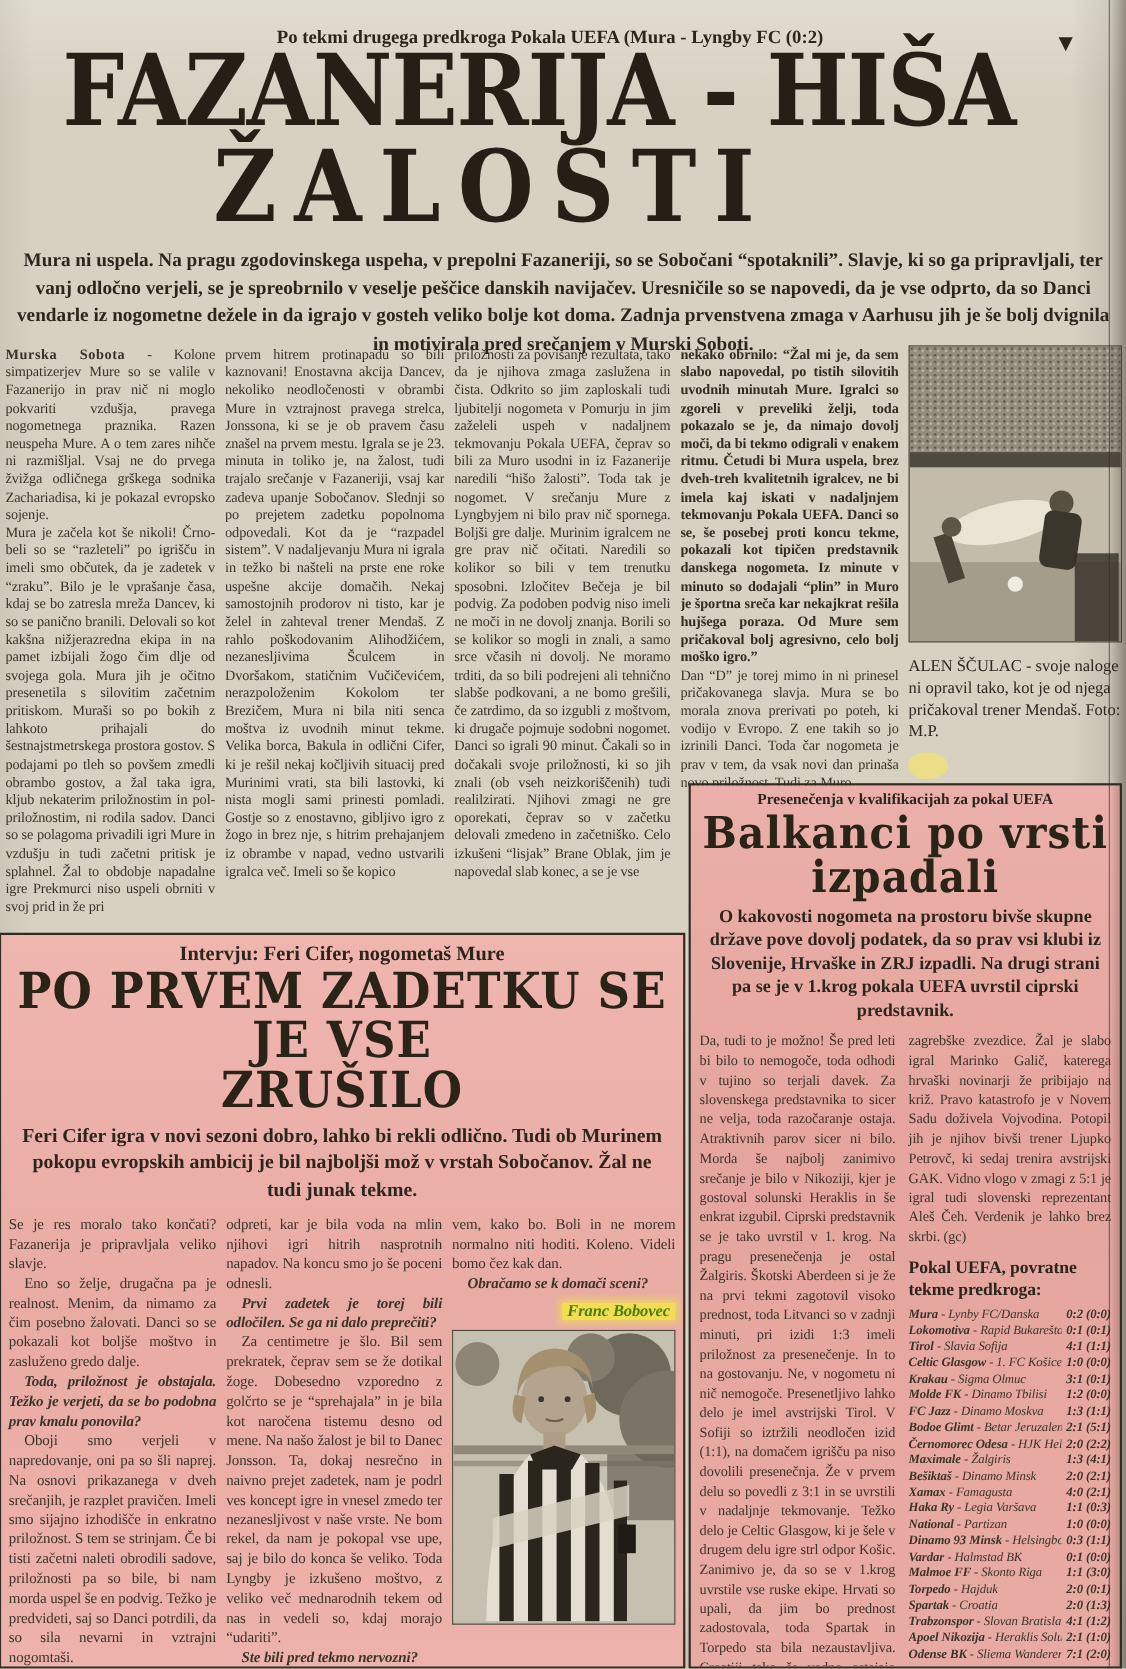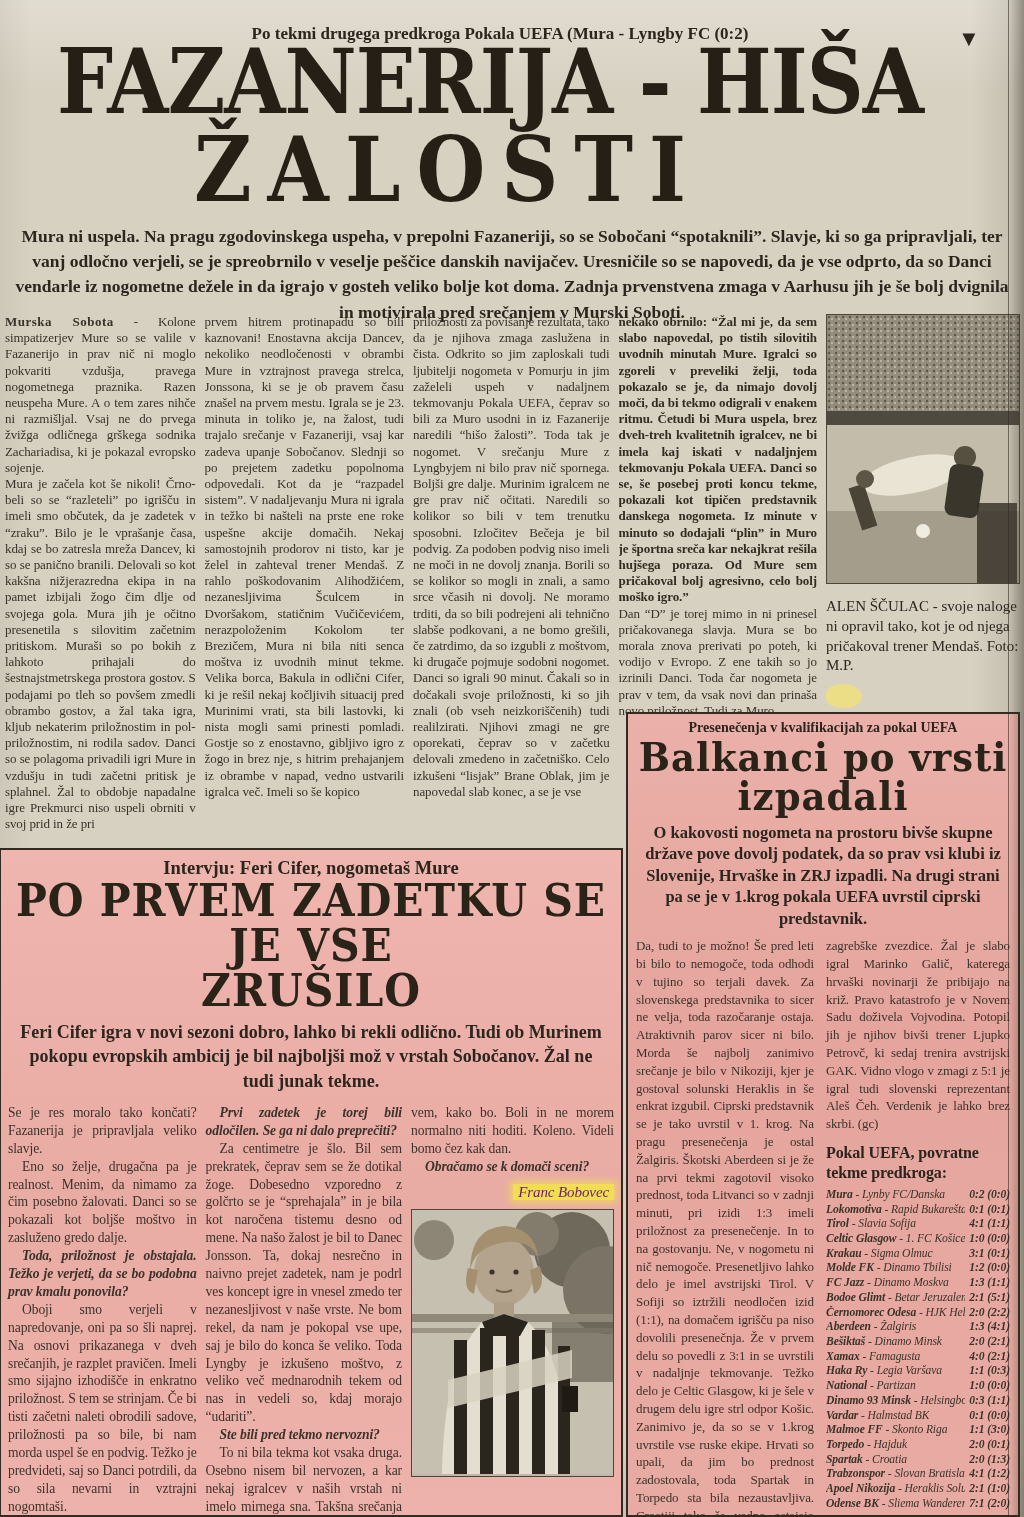--- a/index.html
+++ b/index.html
@@ -25,21 +25,21 @@
   .headline .hl2{display:block;font-size:79px;line-height:.98;letter-spacing:16px;transform:translateX(-42px);}
   .lead{position:absolute;top:224px;left:12px;width:1000px;text-align:center;
     font-weight:bold;font-size:17.5px;line-height:1.44;color:#2c261e;}
   
   .article{position:absolute;top:314px;left:5px;width:1015px;height:534px;display:flex;gap:9px;}
   .acol{font-size:13px;line-height:16.2px;text-align:justify;overflow:hidden;color:#39322a;letter-spacing:-.1px;}
   .acol p{margin:0;}
   .c1{width:194px;} .c2{width:203px;} .c3{width:200px;} .c4{width:202px;}
   .c4 .quote{font-weight:bold;color:#332c23;}
   .dateline{font-weight:bold;letter-spacing:.5px;}
-  .byline{margin-top:8px;text-align:right;font-weight:normal;font-style:italic;font-size:15px;color:#701a75;}
+  .byline{margin-top:8px;text-align:right;font-weight:bold;font-style:italic;font-size:15px;color:#4d7c0f;}
   .hl{background:#f1de52;box-shadow:0 0 7px 3px rgba(241,222,82,.7);padding:0 5px;}
   
   .photo-col{width:194px;}
   .photo-frame{border:1px solid #4c463b;height:268px;background:#aaa395;overflow:hidden;}
   .photo-frame svg{display:block;}
   .caption{margin-top:13px;font-weight:normal;font-size:15px;line-height:1.32;color:#2c2720;text-align:left;}
   .smudge{width:36px;height:24px;background:#eee07c;border-radius:50% 60% 55% 50%;margin-top:8px;opacity:.85;}
   
   .uefa-box{position:absolute;left:626px;top:712px;width:394px;height:805px;box-sizing:border-box;
     border:2px solid #342b20;background:linear-gradient(180deg,#eab0a9,#e5a59e 40%,#e8aba3);padding:4px 8px;overflow:hidden;}
@@ -174,21 +174,21 @@
             </div>
             <div class="rrow">
               <span class="rm"><b>Bodoe Glimt</b> - Betar Jeruzalem</span>
               <span class="rs">2:1 (5:1)</span>
             </div>
             <div class="rrow">
               <span class="rm"><b>Černomorec Odesa</b> - HJK Helsinki</span>
               <span class="rs">2:0 (2:2)</span>
             </div>
             <div class="rrow">
-              <span class="rm"><b>Aberdeen</b> - Žalgiris</span>
+              <span class="rm"><b>Maximale</b> - Žalgiris</span>
               <span class="rs">1:3 (4:1)</span>
             </div>
             <div class="rrow">
               <span class="rm"><b>Bešiktaš</b> - Dinamo Minsk</span>
               <span class="rs">2:0 (2:1)</span>
             </div>
             <div class="rrow">
               <span class="rm"><b>Xamax</b> - Famagusta</span>
               <span class="rs">4:0 (2:1)</span>
             </div>
@@ -247,20 +247,21 @@
     <div class="int-lead">Feri Cifer igra v novi sezoni dobro, lahko bi rekli odlično. Tudi ob Murinem pokopu evropskih ambicij je bil najboljši mož v vrstah Sobočanov. Žal ne tudi junak tekme.</div>
     <div class="int-cols">
       <div class="icol i1">
           <p class="qa s-intro">Se je res moralo tako končati? Fazanerija je pripravljala veliko slavje.</p>
           <p class="qa s-a">Eno so želje, drugačna pa je realnost. Menim, da nimamo za čim posebno žalovati. Danci so se pokazali kot boljše moštvo in zasluženo gredo dalje.</p>
           <p class="qa s-q">Toda, priložnost je obstajala. Težko je verjeti, da se bo podobna prav kmalu ponovila?</p>
           <p class="qa s-a">Oboji smo verjeli v napredovanje, oni pa so šli naprej. Na osnovi prikazanega v dveh srečanjih, je razplet pravičen. Imeli smo sijajno izhodišče in enkratno priložnost. S tem se strinjam. Če bi tisti začetni naleti obrodili sadove, priložnosti pa so bile, bi nam morda uspel še en podvig. Težko je predvideti, saj so Danci potrdili, da so sila nevarni in vztrajni nogomtaši.</p>
           <p class="qa s-q">So Danci pokazali več kot doma?</p>
         </div>
       <div class="icol i2">
+          <p class="qa s-cont">odpreti, kar je bila voda na mlin njihovi igri hitrih nasprotnih napadov. Na koncu smo jo še poceni odnesli.</p>
           <p class="qa s-q">Prvi zadetek je torej bili odločilen. Se ga ni dalo preprečiti?</p>
           <p class="qa s-a">Za centimetre je šlo. Bil sem prekratek, čeprav sem se že dotikal žoge. Dobesedno vzporedno z golčrto se je “sprehajala” in je bila kot naročena tistemu desno od mene. Na našo žalost je bil to Danec Jonsson. Ta, dokaj nesrečno in naivno prejet zadetek, nam je podrl ves koncept igre in vnesel zmedo ter nezanesljivost v naše vrste. Ne bom rekel, da nam je pokopal vse upe, saj je bilo do konca še veliko. Toda Lyngby je izkušeno moštvo, z veliko več mednarodnih tekem od nas in vedeli so, kdaj morajo “udariti”.</p>
           <p class="qa s-q">Ste bili pred tekmo nervozni?</p>
           <p class="qa s-a">To ni bila tekma kot vsaka druga. Osebno nisem bil nervozen, a kar nekaj igralcev v naših vrstah ni imelo mirnega sna. Takšna srečanja se ne igrajo vsak dan.</p>
         </div>
       <div class="icol i3">
         <div>
             <p class="qa s-cont">vem, kako bo. Boli in ne morem normalno niti hoditi. Koleno. Videli bomo čez kak dan.</p>
             <p class="qa s-q">Obračamo se k domači sceni?</p>
           </div>

